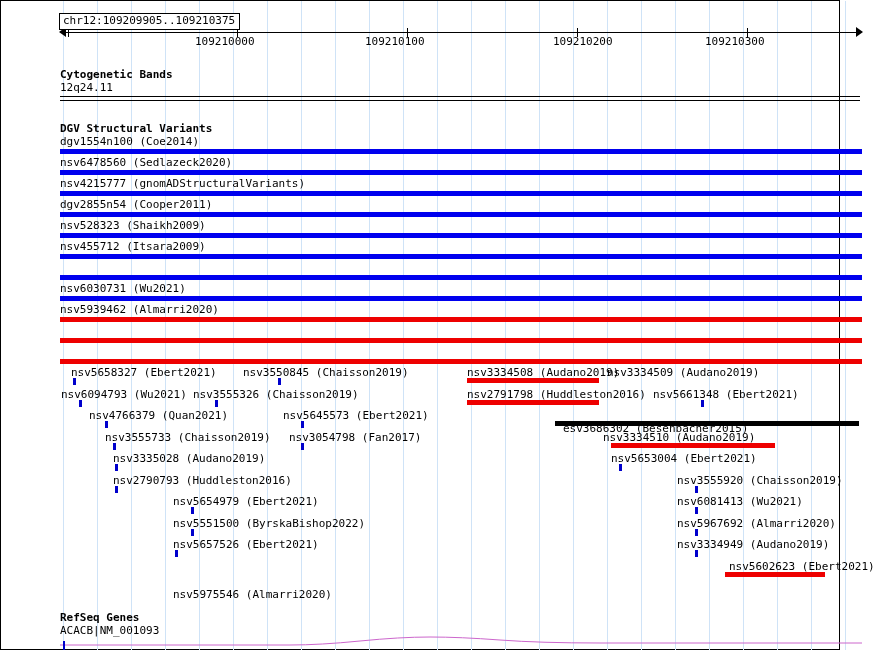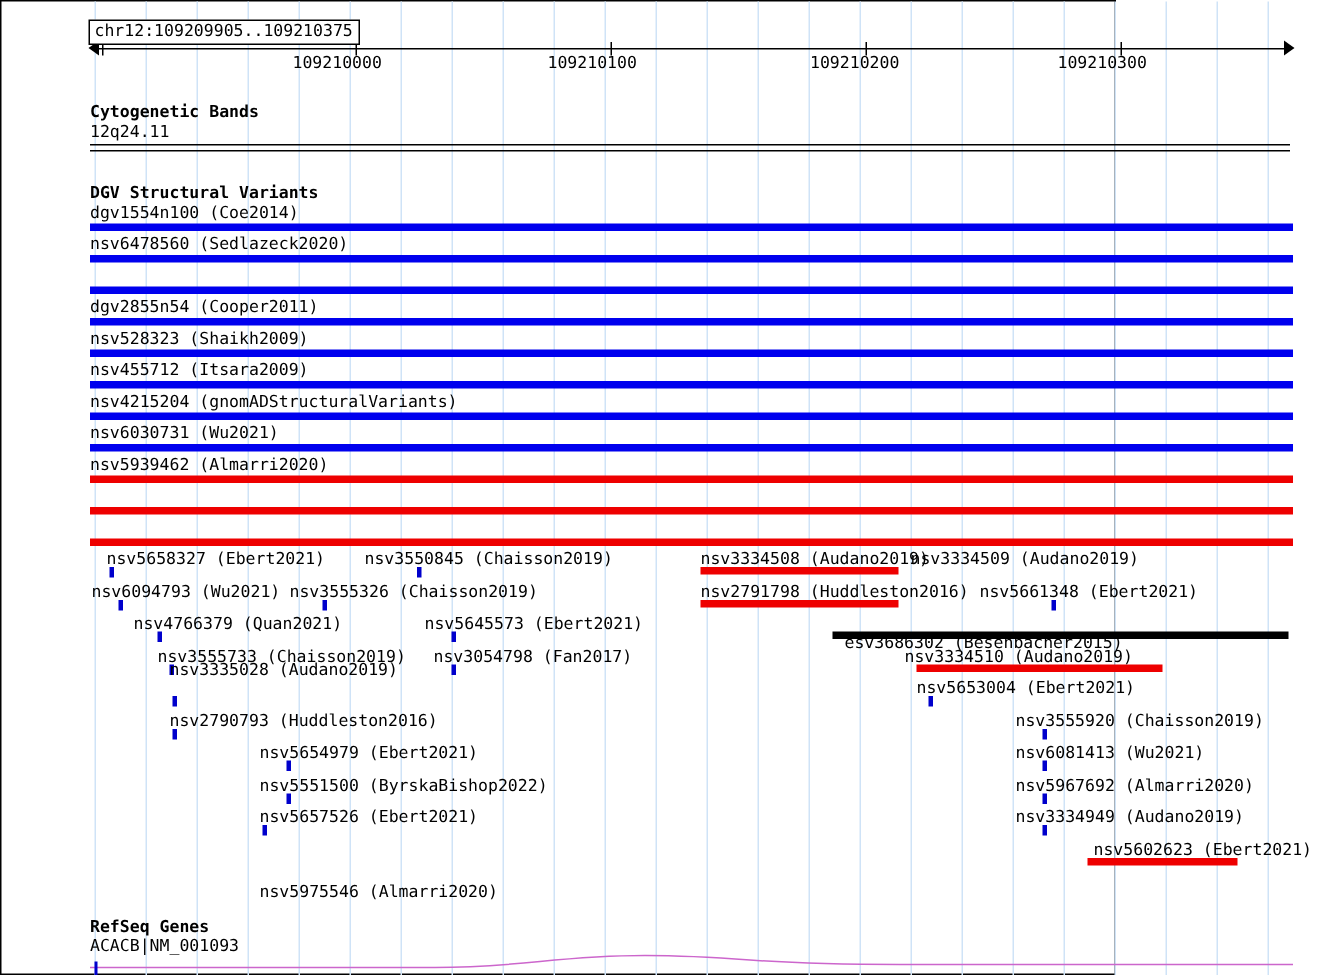--- a/index.html
+++ b/index.html
@@ -10,21 +10,21 @@
     width: 890px;
     height: 650px;
     background: #ffffff;
     font-family: "DejaVu Sans Mono", monospace;
     font-size: 11px;
     color: #000000;
     overflow: hidden;
   }
   #root {
     position: relative;
-    width: 744px;
+    width: 840px;
     height: 650px;
     border: 1px solid #000000;
     box-sizing: border-box;
   }
   .gridline {
     position: absolute;
     top: 0;
     width: 1px;
     height: 650px;
     background: #cfe3f7;
@@ -157,48 +157,48 @@
   <div class="arrow-right"></div>
 
   <div class="tick" style="left:67px"></div>
   <div class="tick" style="left:236px"></div>
   <div class="tick" style="left:406px"></div>
   <div class="tick" style="left:576px"></div>
   <div class="tick" style="left:746px"></div>
 
   <div class="tick-label" style="left:194px">109210000</div>
   <div class="tick-label" style="left:364px">109210100</div>
-  <div class="tick-label" style="left:539px">109210200</div>
+  <div class="tick-label" style="left:552px">109210200</div>
   <div class="tick-label" style="left:704px">109210300</div>
 
   <div class="section-title" style="left:59px; top:68px">Cytogenetic Bands</div>
   <div class="track-label" style="left:59px; top:81px">12q24.11</div>
   <div class="hrule" style="top:95px"></div>
   <div class="hrule" style="top:99px"></div>
 
   <div class="section-title" style="left:59px; top:122px">DGV Structural Variants</div>
 
   <div class="track-label" style="left:59px; top:135px">dgv1554n100 (Coe2014)</div>
   <div class="bar blue" style="left:59px; top:148px; width:802px"></div>
 
   <div class="track-label" style="left:59px; top:156px">nsv6478560 (Sedlazeck2020)</div>
   <div class="bar blue" style="left:59px; top:169px; width:802px"></div>
 
+  <div class="track-label" style="left:59px; top:177px">nsv4215777 (gnomADStructuralVariants)</div>
   <div class="bar blue" style="left:59px; top:190px; width:802px"></div>
 
   <div class="track-label" style="left:59px; top:198px">dgv2855n54 (Cooper2011)</div>
   <div class="bar blue" style="left:59px; top:211px; width:802px"></div>
 
   <div class="track-label" style="left:59px; top:219px">nsv528323 (Shaikh2009)</div>
   <div class="bar blue" style="left:59px; top:232px; width:802px"></div>
 
   <div class="track-label" style="left:59px; top:240px">nsv455712 (Itsara2009)</div>
   <div class="bar blue" style="left:59px; top:253px; width:802px"></div>
 
-  <div class="track-label" style="left:59px; top:261px">nsv4215204 (gnomADStructuralVariants)</div>
   <div class="bar blue" style="left:59px; top:274px; width:802px"></div>
 
   <div class="track-label" style="left:59px; top:282px">nsv6030731 (Wu2021)</div>
   <div class="bar blue" style="left:59px; top:295px; width:802px"></div>
 
   <div class="track-label" style="left:59px; top:303px">nsv5939462 (Almarri2020)</div>
   <div class="bar red" style="left:59px; top:316px; width:802px"></div>
 
   <div class="bar red" style="left:59px; top:337px; width:802px"></div>
 
@@ -238,21 +238,21 @@
 
   <div class="track-label" style="left:104px; top:431px">nsv3555733 (Chaisson2019)</div>
   <div class="tickmark blue" style="left:112px; top:442px"></div>
 
   <div class="track-label" style="left:288px; top:431px">nsv3054798 (Fan2017)</div>
   <div class="tickmark blue" style="left:300px; top:442px"></div>
 
   <div class="track-label" style="left:602px; top:431px">nsv3334510 (Audano2019)</div>
   <div class="bar red" style="left:610px; top:442px; width:164px"></div>
 
-  <div class="track-label" style="left:112px; top:440px">nsv3335028 (Audano2019)</div>
+  <div class="track-label" style="left:112px; top:452px">nsv3335028 (Audano2019)</div>
   <div class="tickmark blue" style="left:114px; top:463px"></div>
 
   <div class="track-label" style="left:610px; top:452px">nsv5653004 (Ebert2021)</div>
   <div class="tickmark blue" style="left:618px; top:463px"></div>
 
   <div class="track-label" style="left:112px; top:474px">nsv2790793 (Huddleston2016)</div>
   <div class="tickmark blue" style="left:114px; top:485px"></div>
 
   <div class="track-label" style="left:676px; top:474px">nsv3555920 (Chaisson2019)</div>
   <div class="tickmark blue" style="left:694px; top:485px"></div>

